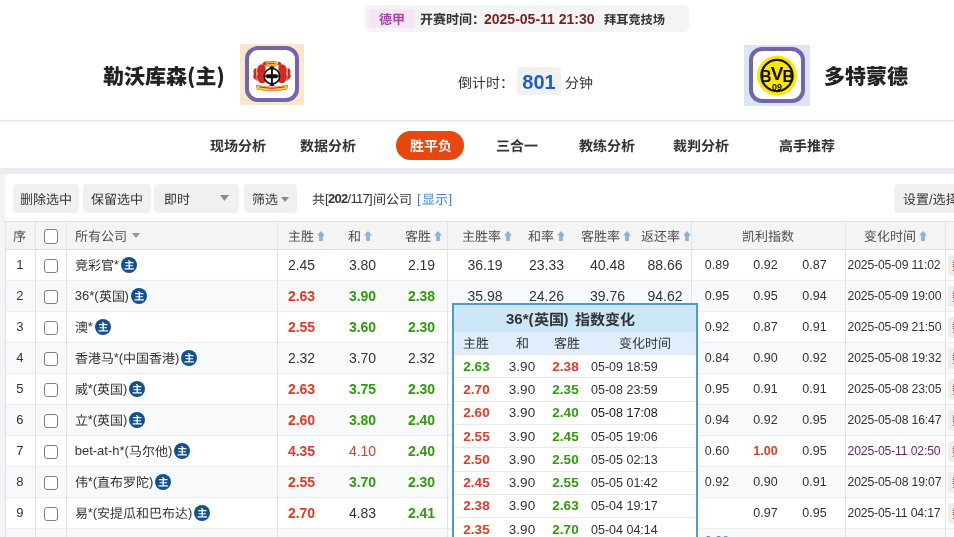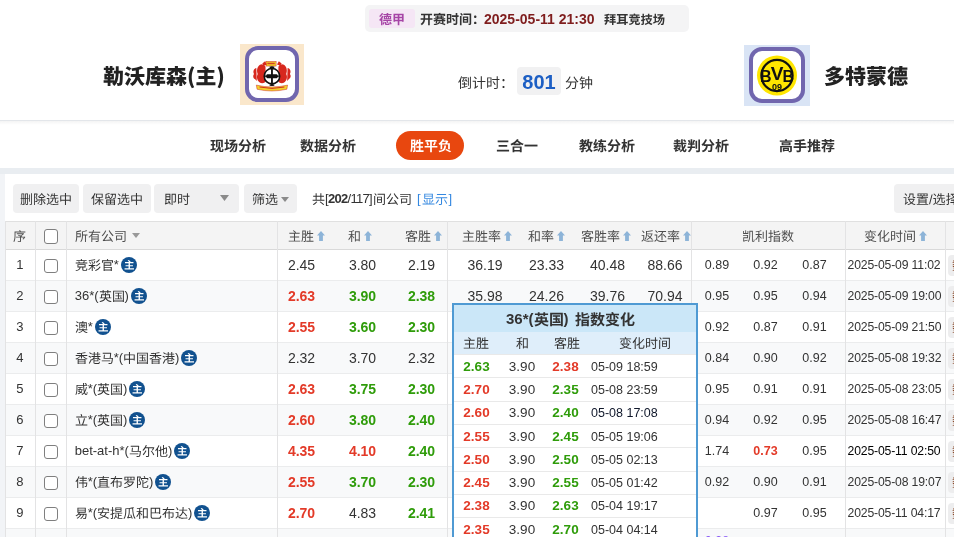--- a/index.html
+++ b/index.html
@@ -517,21 +517,21 @@
       <use href="#r56fd" x="1000"></use>
     </g>
   </svg>
 <span class="a" style="left:124.54814453125px;top:286.0px;line-height:20px;font-size:13px;color:#333;white-space:nowrap">)</span>
 <span class="a" style="left:301.5px;top:286.0px;line-height:20px;font-size:14px;color:#e33a28;font-weight:700;transform:translateX(-50%);white-space:nowrap">2.63</span>
 <span class="a" style="left:362.5px;top:286.0px;line-height:20px;font-size:14px;color:#2f9c0a;font-weight:700;transform:translateX(-50%);white-space:nowrap">3.90</span>
 <span class="a" style="left:421.5px;top:286.0px;line-height:20px;font-size:14px;color:#2f9c0a;font-weight:700;transform:translateX(-50%);white-space:nowrap">2.38</span>
 <span class="a" style="left:485px;top:286.0px;line-height:20px;font-size:14px;color:#333;transform:translateX(-50%);white-space:nowrap">35.98</span>
 <span class="a" style="left:546.5px;top:286.0px;line-height:20px;font-size:14px;color:#333;transform:translateX(-50%);white-space:nowrap">24.26</span>
 <span class="a" style="left:607.5px;top:286.0px;line-height:20px;font-size:14px;color:#333;transform:translateX(-50%);white-space:nowrap">39.76</span>
-<span class="a" style="left:665px;top:286.0px;line-height:20px;font-size:14px;color:#333;transform:translateX(-50%);white-space:nowrap">70.94</span>
+<span class="a" style="left:665px;top:286.0px;line-height:20px;font-size:14px;color:#333;transform:translateX(-50%);white-space:nowrap">94.62</span>
 <span class="a" style="left:717px;top:286.0px;line-height:20px;font-size:12.5px;color:#333;transform:translateX(-50%);white-space:nowrap">0.95</span>
 <span class="a" style="left:765.5px;top:286.0px;line-height:20px;font-size:12.5px;color:#333;transform:translateX(-50%);white-space:nowrap">0.95</span>
 <span class="a" style="left:814.5px;top:286.0px;line-height:20px;font-size:12.5px;color:#333;transform:translateX(-50%);white-space:nowrap">0.94</span>
 <span class="a" style="left:847.5px;top:286.0px;line-height:20px;font-size:12.2px;color:#333;letter-spacing:-0.15px;white-space:nowrap">2025-05-09&nbsp;19:00</span>
 <div class="a" style="left:948px;top:285.5px;width:30px;height:21px;background:#ededee;border-radius:4px"></div>
 <svg class="a" style="left:952.0px;top:288.9px;" width="14" height="18">
     <g fill="#8a4a2a" transform="translate(0,12) scale(0.012)">
       <use href="#r6570"></use>
     </g>
   </svg>
@@ -649,26 +649,26 @@
 <span class="a" style="left:74.7px;top:441.0px;line-height:20px;font-size:13px;color:#333;white-space:nowrap">bet-at-h*(</span>
 <svg class="a" style="left:128.9px;top:443.3px;" width="41" height="20">
     <g fill="#333" transform="translate(0,13) scale(0.013)">
       <use href="#r9a6c"></use>
       <use href="#r5c14" x="1000"></use>
       <use href="#r4ed6" x="2000"></use>
     </g>
   </svg>
 <span class="a" style="left:167.88994140625px;top:441.0px;line-height:20px;font-size:13px;color:#333;white-space:nowrap">)</span>
 <span class="a" style="left:301.5px;top:441.0px;line-height:20px;font-size:14px;color:#e33a28;font-weight:700;transform:translateX(-50%);white-space:nowrap">4.35</span>
-<span class="a" style="left:362.5px;top:441.0px;line-height:20px;font-size:14px;color:#e33a28;font-weight:700;transform:translateX(-50%);white-space:nowrap">4.10</span>
+<span class="a" style="left:362.5px;top:441.0px;line-height:20px;font-size:14px;color:#e33a28;font-weight:400;transform:translateX(-50%);white-space:nowrap">4.10</span>
 <span class="a" style="left:421.5px;top:441.0px;line-height:20px;font-size:14px;color:#2f9c0a;font-weight:700;transform:translateX(-50%);white-space:nowrap">2.40</span>
-<span class="a" style="left:717px;top:441.0px;line-height:20px;font-size:12.5px;color:#333;transform:translateX(-50%);white-space:nowrap">1.74</span>
-<span class="a" style="left:765.5px;top:441.0px;line-height:20px;font-size:12.5px;color:#e33a28;font-weight:700;transform:translateX(-50%);white-space:nowrap">0.73</span>
+<span class="a" style="left:717px;top:441.0px;line-height:20px;font-size:12.5px;color:#333;transform:translateX(-50%);white-space:nowrap">0.60</span>
+<span class="a" style="left:765.5px;top:441.0px;line-height:20px;font-size:12.5px;color:#e33a28;font-weight:700;transform:translateX(-50%);white-space:nowrap">1.00</span>
 <span class="a" style="left:814.5px;top:441.0px;line-height:20px;font-size:12.5px;color:#333;transform:translateX(-50%);white-space:nowrap">0.95</span>
-<span class="a" style="left:847.5px;top:441.0px;line-height:20px;font-size:12.2px;color:#000000;letter-spacing:-0.15px;white-space:nowrap">2025-05-11&nbsp;02:50</span>
+<span class="a" style="left:847.5px;top:441.0px;line-height:20px;font-size:12.2px;color:#701a75;letter-spacing:-0.15px;white-space:nowrap">2025-05-11&nbsp;02:50</span>
 <div class="a" style="left:948px;top:440.5px;width:30px;height:21px;background:#ededee;border-radius:4px"></div>
 <svg class="a" style="left:952.0px;top:443.9px;" width="14" height="18">
     <g fill="#8a4a2a" transform="translate(0,12) scale(0.012)">
       <use href="#r6570"></use>
     </g>
   </svg>
 <span class="a" style="left:19.75px;top:472.0px;line-height:20px;font-size:13px;color:#333;transform:translateX(-50%);white-space:nowrap">8</span>
 <div class="a cb" style="left:43.5px;top:475.5px"></div>
 <svg class="a" style="left:74.7px;top:474.3px;" width="15" height="20">
     <g fill="#333" transform="translate(0,13) scale(0.013)">

